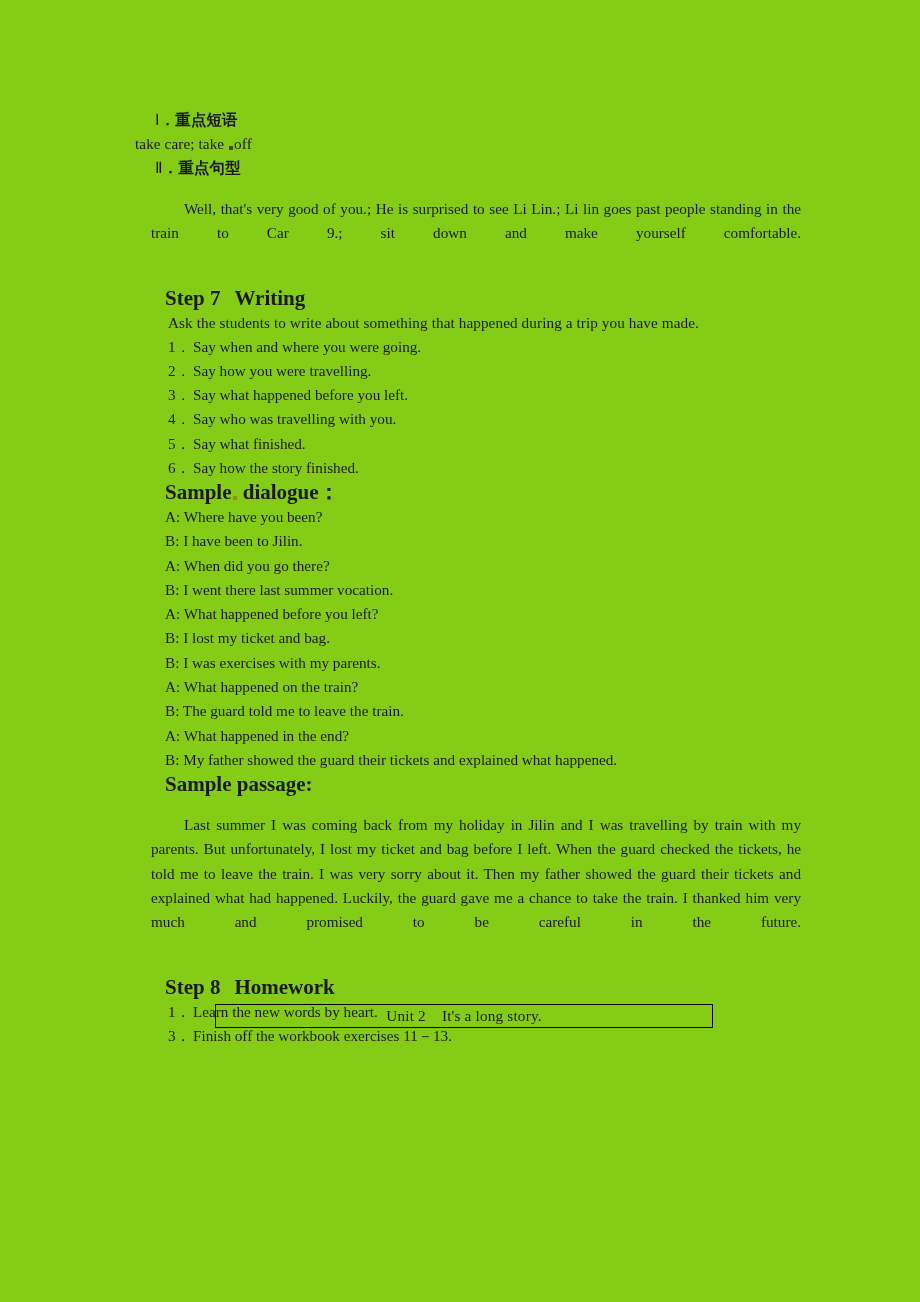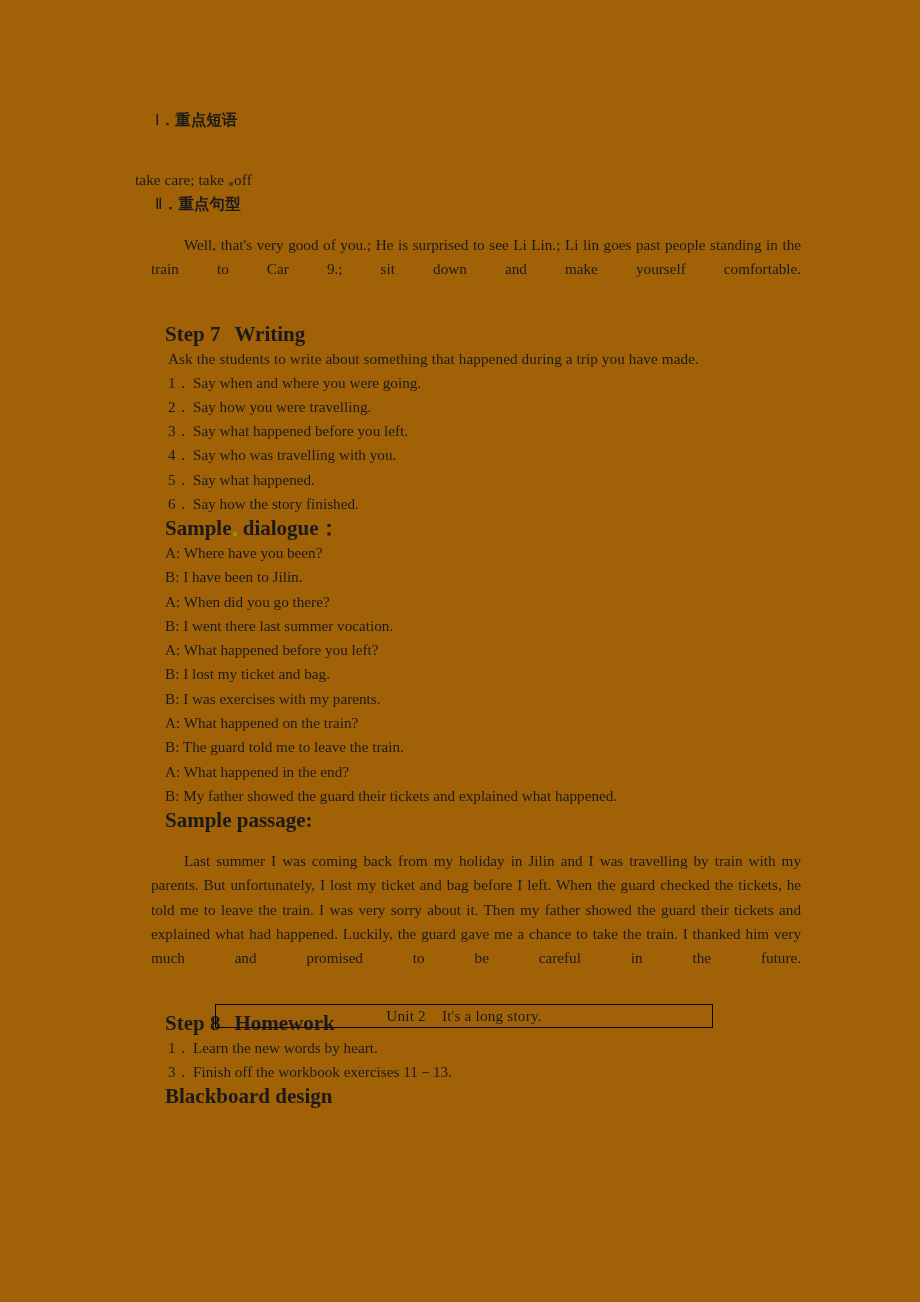--- a/index.html
+++ b/index.html
@@ -15,21 +15,21 @@
     color: #1a1a1a;
     overflow: hidden;
   }
 
   .page {
     position: absolute;
     left: 0;
     top: 0;
     width: 920px;
     height: 1302px;
-    background: #a16207;
+    background: #84cc16;
   }
 
   
   .col {
     position: absolute;
     left: 135px;
     top: 108px;
     width: 650px;
   }
 
@@ -48,21 +48,21 @@
     padding-left: 20px;
     font-family: "DejaVu Sans", "Liberation Sans", sans-serif;
     letter-spacing: 0.2px;
   }
   .cn-head .num {
     font-family: "Liberation Serif", serif;
     font-weight: normal;
   }
 
   
-  .flush { padding-left: 0; margin-top: 36px; }
+  .flush { padding-left: 0; }
 
   
   .indent { padding-left: 33px; }
 
   
   .subhead {
     font-weight: bold;
     padding-left: 30px;
     font-size: 21px;
     line-height: 25px;
@@ -152,21 +152,21 @@
     <p class="passage">Well, that's very good of you.; He is surprised to see Li Lin.; Li lin goes past people standing in the train to Car 9.; sit down and make yourself comfortable.</p>
 
     <div class="subhead"><span>Step 7</span><span class="gap"></span><span>Writing</span></div>
 
     <div class="line indent">Ask the students to write about something that happened during a trip you have made.</div>
 
     <div class="numlist"><span class="n">1．</span><span>Say when and where you were going.</span></div>
     <div class="numlist"><span class="n">2．</span><span>Say how you were travelling.</span></div>
     <div class="numlist"><span class="n">3．</span><span>Say what happened before you left.</span></div>
     <div class="numlist"><span class="n">4．</span><span>Say who was travelling with you.</span></div>
-    <div class="numlist"><span class="n">5．</span><span>Say what happened.</span></div>
+    <div class="numlist"><span class="n">5．</span><span>Say what finished.</span></div>
     <div class="numlist"><span class="n">6．</span><span>Say how the story finished.</span></div>
 
     <div class="subhead"><span>Sample</span><span class="speck"></span><span> dialogue：</span></div>
 
     <div class="dlg">A: Where have you been?</div>
     <div class="dlg">B: I have been to Jilin.</div>
     <div class="dlg">A: When did you go there?</div>
     <div class="dlg">B: I went there last summer vocation.</div>
     <div class="dlg">A: What happened before you left?</div>
     <div class="dlg">B: I lost my ticket and bag.</div>
@@ -178,21 +178,20 @@
 
     <div class="subhead">Sample passage:</div>
 
     <p class="passage">Last summer I was coming back from my holiday in Jilin and I was travelling by train with my parents. But unfortunately, I lost my ticket and bag before I left. When the guard checked the tickets, he told me to leave the train. I was very sorry about it. Then my father showed the guard their tickets and explained what had happened. Luckily, the guard gave me a chance to take the train. I thanked him very much and promised to be careful in the future.</p>
 
     <div class="subhead"><span>Step 8</span><span class="gap"></span><span>Homework</span></div>
 
     <div class="numlist"><span class="n">1．</span><span>Learn the new words by heart.</span></div>
     <div class="numlist"><span class="n">3．</span><span>Finish off the workbook exercises 11－13.</span></div>
 
-    <div class="subhead">Blackboard design</div>
 
   </div>
 
   <div class="bb-box">
     <span class="bb-text"><span>Unit 2</span><span class="bb-gap"></span><span>It's a long story.</span></span>
   </div>
 
 </div>
 
 </body></html>

